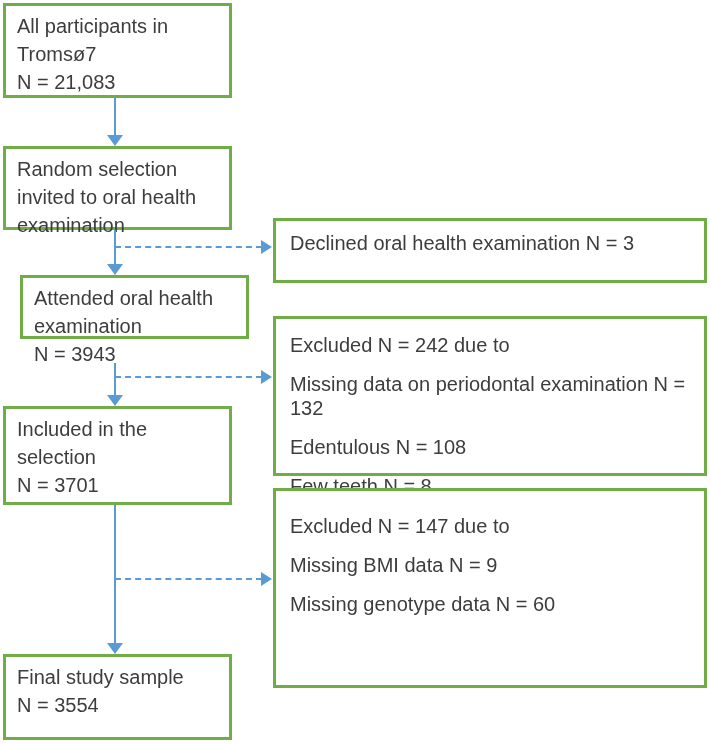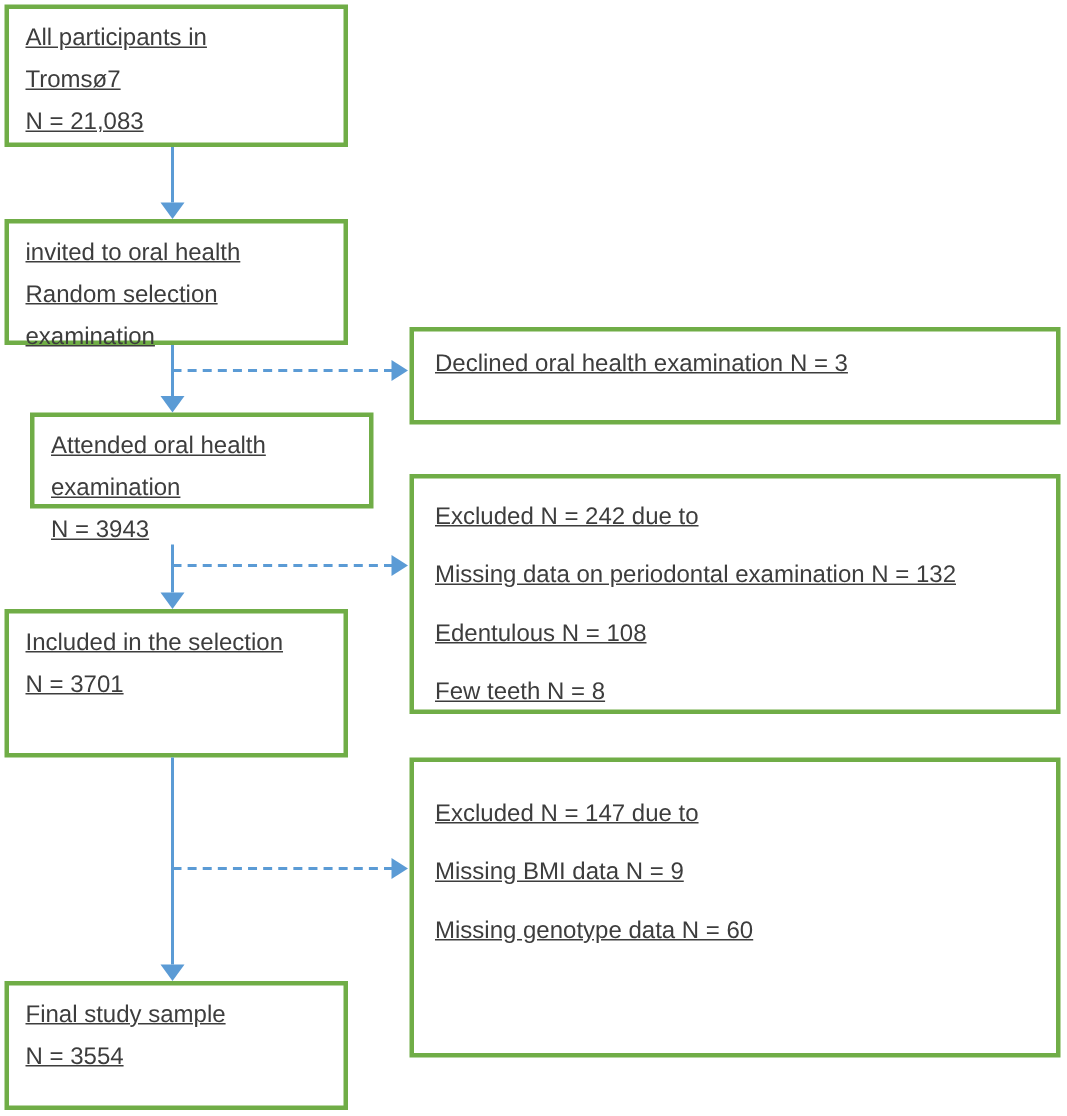--- a/index.html
+++ b/index.html
@@ -19,22 +19,21 @@
     width: 711px;
     height: 744px;
     background: var(--bg);
     overflow: hidden;
   }
   .box {
     position: absolute;
     border: 3px solid var(--box-border);
     background: var(--bg);
     color: var(--text);
-    font-size: 16px;
-    text-decoration: underline;
+    font-size: 20px;
   }
   .main-box {
     left: 3px;
     width: 229px;
     padding: 6px 11px;
     line-height: 28px;
   }
   .side-box {
     left: 273px;
     width: 434px;
@@ -80,22 +79,22 @@
 
 <div class="canvas">
 
   <div class="box main-box" style="top:3px; height:95px;">
     <div>All participants in</div>
     <div>Tromsø7</div>
     <div>N = 21,083</div>
   </div>
 
   <div class="box main-box" style="top:146px; height:84px;">
+    <div>Random selection</div>
     <div>invited to oral health</div>
-    <div>Random selection</div>
     <div>examination</div>
   </div>
 
   <div class="box main-box" style="top:275px; height:64px;margin-left:17px;">
     <div>Attended oral health</div>
     <div>examination</div>
     <div>N = 3943</div>
   </div>
 
   <div class="box main-box" style="top:406px; height:99px;">
@@ -112,21 +111,21 @@
     <div class="line">Declined oral health examination N = 3</div>
   </div>
 
   <div class="box side-box" style="top:316px; height:160px; padding-top:14px;">
     <div class="line">Excluded N = 242 due to</div>
     <div class="line">Missing data on periodontal examination N = 132</div>
     <div class="line">Edentulous N = 108</div>
     <div class="line">Few teeth N = 8</div>
   </div>
 
-  <div class="box side-box" style="top:488px; height:200px; padding-top:23px;margin-top:17px;">
+  <div class="box side-box" style="top:488px; height:200px; padding-top:23px;">
     <div class="line">Excluded N = 147 due to</div>
     <div class="line">Missing BMI data N = 9</div>
     <div class="line">Missing genotype data N = 60</div>
   </div>
 
   <div class="vline" style="top:98px; height:37px;"></div>
   <div class="head-down" style="top:135px;"></div>
 
   <div class="vline" style="top:230px; height:34px;"></div>
   <div class="head-down" style="top:264px;"></div>

